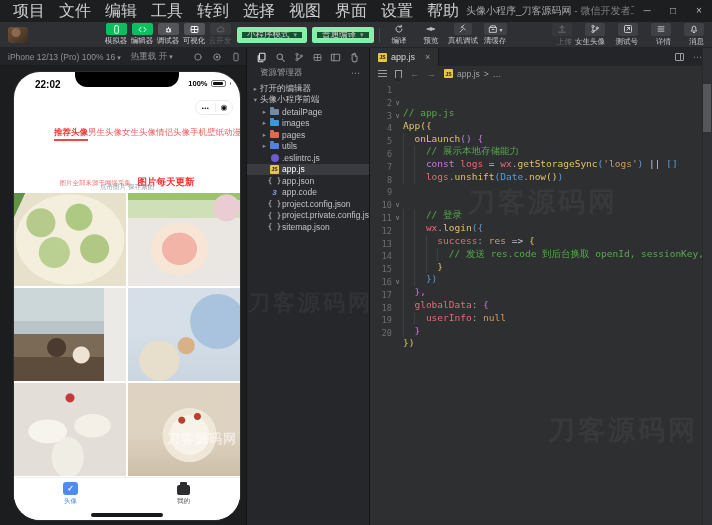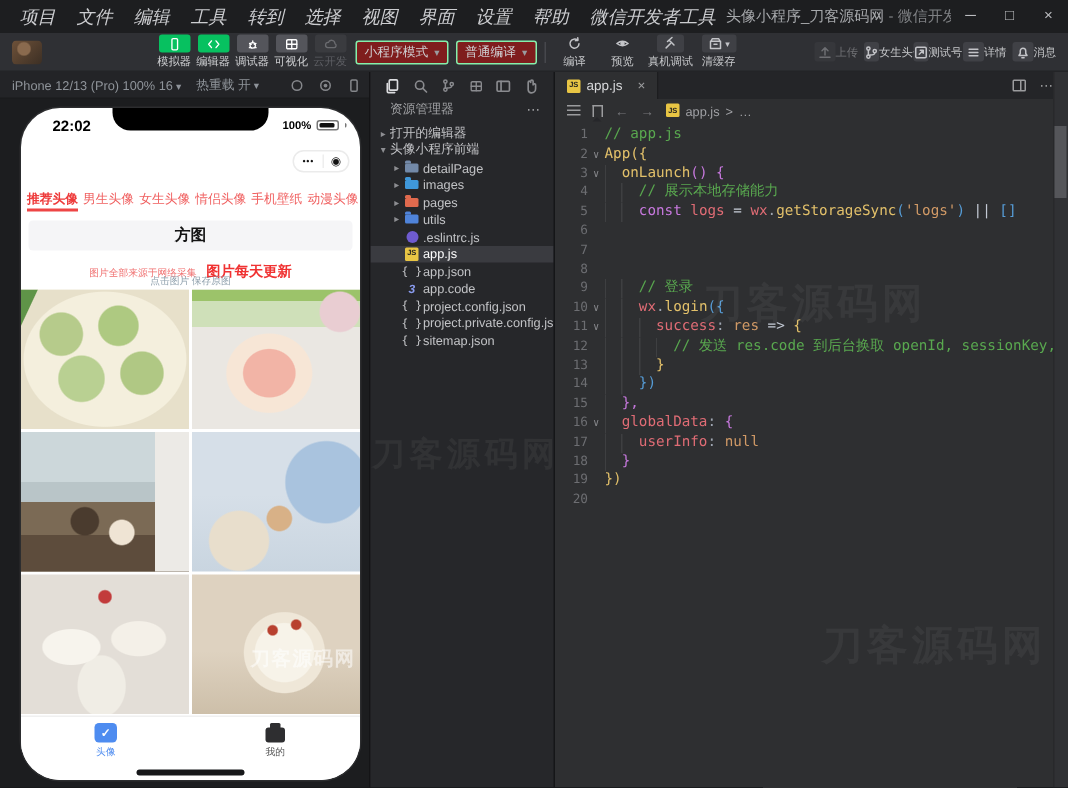--- a/index.html
+++ b/index.html
@@ -4,53 +4,53 @@
 <style>
   * { margin:0; padding:0; box-sizing:border-box; }
   html,body { background:#151618; }
   .app { position:relative; width:712px; height:525px; overflow:hidden;
          background:#1e1f21; font-family:"Liberation Sans",sans-serif;
          -webkit-font-smoothing:antialiased; color:#c9cacc; }
 
   
   .titlebar { height:22px; background:#1d1e20; display:flex; align-items:center; }
   .menus { display:flex; align-items:center; padding-left:6px; }
-  .menu-item { font-size:12px; color:#cccdd0; padding:0 7px; line-height:22px; cursor:default;font-style:italic; }
+  .menu-item { font-size:16px; color:#cccdd0; padding:0 7px; line-height:22px; cursor:default; }
   .win-title { flex:1; text-align:center; font-size:10px; color:#7f8184; white-space:nowrap; overflow:hidden; }
   .win-title .tmain { color:#a7a9ac; }
   .win-controls { display:flex; }
   .win-btn { width:26px; text-align:center; font-size:10px; color:#bcbdc0; line-height:22px; }
 
   
   .toolbar { height:26px; background:#2f3034; border-bottom:1px solid #232427;
              display:flex; align-items:center; padding:0 8px; }
   .avatar { width:20px; height:16px; border-radius:3px; flex:none;
             background:radial-gradient(circle at 40% 35%, #8a6a4e 0 4px, transparent 5px),
                        linear-gradient(135deg,#6e5139,#3c2f24); }
   .toggles { display:flex; gap:2px; margin-left:76px; }
   .toggle { width:24px; display:flex; flex-direction:column; align-items:center; }
   .t-box { width:21px; height:12px; border-radius:2px; display:flex; align-items:center; justify-content:center; color:#fff; }
   .t-box.on { background:#07c160; }
   .t-box.off { background:#54555b; }
   .t-box.dis { background:#3a3b3f; color:#6a6b6f; }
   .t-label { font-size:7.5px; color:#cfd0d3; margin-top:1px; white-space:nowrap; }
   .t-label.dis { color:#5e5f64; }
-  .select { height:16px; background:#7f1d1d; border:1px solid #86efac; border-radius:2px;
+  .select { height:16px; background:#14532d; border:5px solid #86efac; border-radius:2px;
             display:flex; align-items:center; gap:4px; padding:0 5px;
             font-size:8.5px; color:#cfd0d3; margin-left:5px; white-space:nowrap; }
   .select .caret { font-size:7px; color:#9a9b9f; }
   .vdiv { width:1px; height:14px; background:#46474c; margin:0 5px; }
   .actions { display:flex; gap:3px; }
   .action { width:29px; display:flex; flex-direction:column; align-items:center; }
   .a-ico { height:12px; display:flex; align-items:center; justify-content:center; gap:2px; color:#c3c4c8; }
   .a-ico.boxed { background:#3f4045; border-radius:2px; padding:0 4px; }
   .a-label { font-size:7.5px; color:#c6c7ca; margin-top:1px; white-space:nowrap; }
   .toolbar .spacer { flex:1; }
   .ractions { display:flex; gap:4px; }
-  .raction { width:29px; display:flex; flex-direction:row; align-items:center; }
+  .raction { width:29px; display:flex; flex-direction:column; align-items:flex-end; }
   .r-box { width:20px; height:13px; background:#404146; border-radius:2px;
            display:flex; align-items:center; justify-content:center; color:#c3c4c8; }
   .raction.dis { opacity:.42; }
   svg.i { display:block; }
 
   
   .main { display:flex; height:477px; }
 
   
   .sim { width:247px; background:#1c1d1f; border-right:1px solid #141416; display:flex; flex-direction:column; }
@@ -77,21 +77,21 @@
                font-size:10.5px; font-weight:500; color:#111; }
   .capsule { position:absolute; top:28px; right:7px; width:38px; height:15px;
              border:1px solid #ebebeb; border-radius:9px; background:#fff; display:flex; }
   .cap-dots { flex:1.2; display:flex; align-items:center; justify-content:center;
               font-size:6px; letter-spacing:.5px; color:#111; }
   .cap-div { width:1px; background:#eee; margin:2px 0; }
   .cap-rec { flex:1; display:flex; align-items:center; justify-content:center; font-size:8px; color:#111; }
   .ptabs { position:absolute; top:55px; left:4px; right:1px; height:14px;
            display:flex; justify-content:space-between; align-items:flex-end; }
   .ptab { font-size:8.5px; color:#f06060; white-space:nowrap; padding-bottom:2px; }
-  .ptab.active { color:#ee3b3b; font-weight:bold; border-bottom:2px solid #ee4545; padding-bottom:0; }
+  .ptab.active { color:#ee3b3b; font-weight:bold; border-bottom:2px solid #ee4545; padding-bottom:0;margin-left:36px; }
   .btnrow { position:absolute; top:75px; left:5px; right:5px; height:20px; display:flex; gap:4px; }
   .shape-btn { flex:1; background:#f5f5f7; border-radius:3px; display:flex; align-items:center;
                justify-content:center; font-size:10.5px; font-weight:bold; color:#151515; }
   .notice1 { position:absolute; top:99px; left:0; right:0; text-align:center; white-space:nowrap; }
   .notice1 .sm { font-size:6.5px; color:#f07070; }
   .notice1 .bg { font-size:9.5px; font-weight:bold; color:#f03232; margin-left:2px; }
   .notice2 { position:absolute; top:111px; left:0; right:0; text-align:center; font-size:6.5px; color:#8fa0ad; }
   .pgrid { position:absolute; top:121px; left:0; right:0; bottom:42px; overflow:hidden;
            display:grid; grid-template-columns:1fr 1fr; grid-auto-rows:93px; gap:2px; background:#fff; }
   .pcell { width:100%; height:100%; }
@@ -188,21 +188,21 @@
               position:relative; display:inline-block; }
   .bookmark::after { content:''; position:absolute; bottom:-3px; left:-1px; border:3.5px solid #26272a;
                      border-top-color:transparent; border-left-color:transparent; border-right-color:transparent; }
   .nav-arrow { font-size:9px; color:#77787c; }
   .crumb { display:flex; align-items:center; gap:4px; color:#9fa0a4; }
   .ecode { flex:1; position:relative; overflow:hidden; padding-top:3px;
            font-family:"DejaVu Sans Mono",monospace; font-size:9.5px; }
   .cline { display:flex; height:12.8px; line-height:12.8px; }
   .lnum { width:22px; text-align:right; color:#6d6e72; font-size:8.5px; flex:none; }
   .fold { width:11px; text-align:center; color:#85868a; font-size:7px; flex:none; }
-  .ltext { white-space:pre; }
+  .ltext { white-space:pre;margin-top:23px; }
   .ind { display:inline-block; width:2ch; height:12.8px; vertical-align:top;
          box-shadow:inset 1px 0 0 rgba(255,255,255,.08); }
   .cm{color:#59a84f} .kw{color:#c678dd} .vr{color:#e06c75} .fn{color:#e2c06a}
   .st{color:#d19a66} .cl{color:#569cd6} .pm{color:#d19a66} .or{color:#d19a66}
   .pl{color:#9fa6b2} .op{color:#c3c9d4}
   .b1{color:#e2c06a} .b2{color:#c678dd} .b3{color:#569cd6}
   .vscroll { position:absolute; right:0; top:0; bottom:0; width:10px; background:#303134;
              border-left:1px solid #28292b; }
   .vthumb { position:absolute; right:1px; top:36px; width:8px; height:48px; background:#55565a; }
 
@@ -222,21 +222,20 @@
         <span class="menu-item">项目</span>
         <span class="menu-item">文件</span>
         <span class="menu-item">编辑</span>
         <span class="menu-item">工具</span>
         <span class="menu-item">转到</span>
         <span class="menu-item">选择</span>
         <span class="menu-item">视图</span>
         <span class="menu-item">界面</span>
         <span class="menu-item">设置</span>
         <span class="menu-item">帮助</span>
-        <span class="menu-item">微信开发者工具</span>
       </div>
     <div class="win-title"><span class="tmain">头像小程序_刀客源码网</span><span> - 微信开发者工具 Stable 1.06.2209190</span></div>
     <div class="win-controls">
       <span class="win-btn">─</span>
       <span class="win-btn">□</span>
       <span class="win-btn">×</span>
     </div>
   </div>
 
   <div class="toolbar">
@@ -427,21 +426,20 @@
           </div>
           <div class="ptabs">
               <span class="ptab active">推荐头像</span>
               <span class="ptab">男生头像</span>
               <span class="ptab">女生头像</span>
               <span class="ptab">情侣头像</span>
               <span class="ptab">手机壁纸</span>
               <span class="ptab">动漫头像</span>
             </div>
           <div class="btnrow">
-              <div class="shape-btn">方图</div>
             </div>
           <div class="notice1">
             <span class="sm">图片全部来源于网络采集</span>
             <span class="bg">图片每天更新</span>
           </div>
           <div class="notice2">点击图片 保存原图</div>
           <div class="pgrid">
               <div class="pcell ph1"></div>
               <div class="pcell ph2"></div>
               <div class="pcell ph3"></div>
@@ -658,20 +656,21 @@
             <span class="ltext"><span class="ind"></span><span class="ind"></span><span class="cm">// 展示本地存储能力</span></span>
           </div>
           <div class="cline">
             <span class="lnum">5</span>
             <span class="fold"></span>
             <span class="ltext"><span class="ind"></span><span class="ind"></span><span class="kw">const</span><span class="pl"> </span><span class="vr">logs</span><span class="op"> = </span><span class="vr">wx</span><span class="pl">.</span><span class="fn">getStorageSync</span><span class="b3">(</span><span class="st">'logs'</span><span class="b3">)</span><span class="op"> || </span><span class="b3">[]</span></span>
           </div>
           <div class="cline">
             <span class="lnum">6</span>
             <span class="fold"></span>
+            <span class="ltext"><span class="ind"></span><span class="ind"></span><span class="vr">logs</span><span class="pl">.</span><span class="fn">unshift</span><span class="b3">(</span><span class="cl">Date</span><span class="pl">.</span><span class="fn">now</span><span class="b1">()</span><span class="b3">)</span></span>
           </div>
           <div class="cline">
             <span class="lnum">7</span>
             <span class="fold"></span>
           </div>
           <div class="cline">
             <span class="lnum">8</span>
             <span class="fold"></span>
             <span class="ltext"></span>
           </div>

